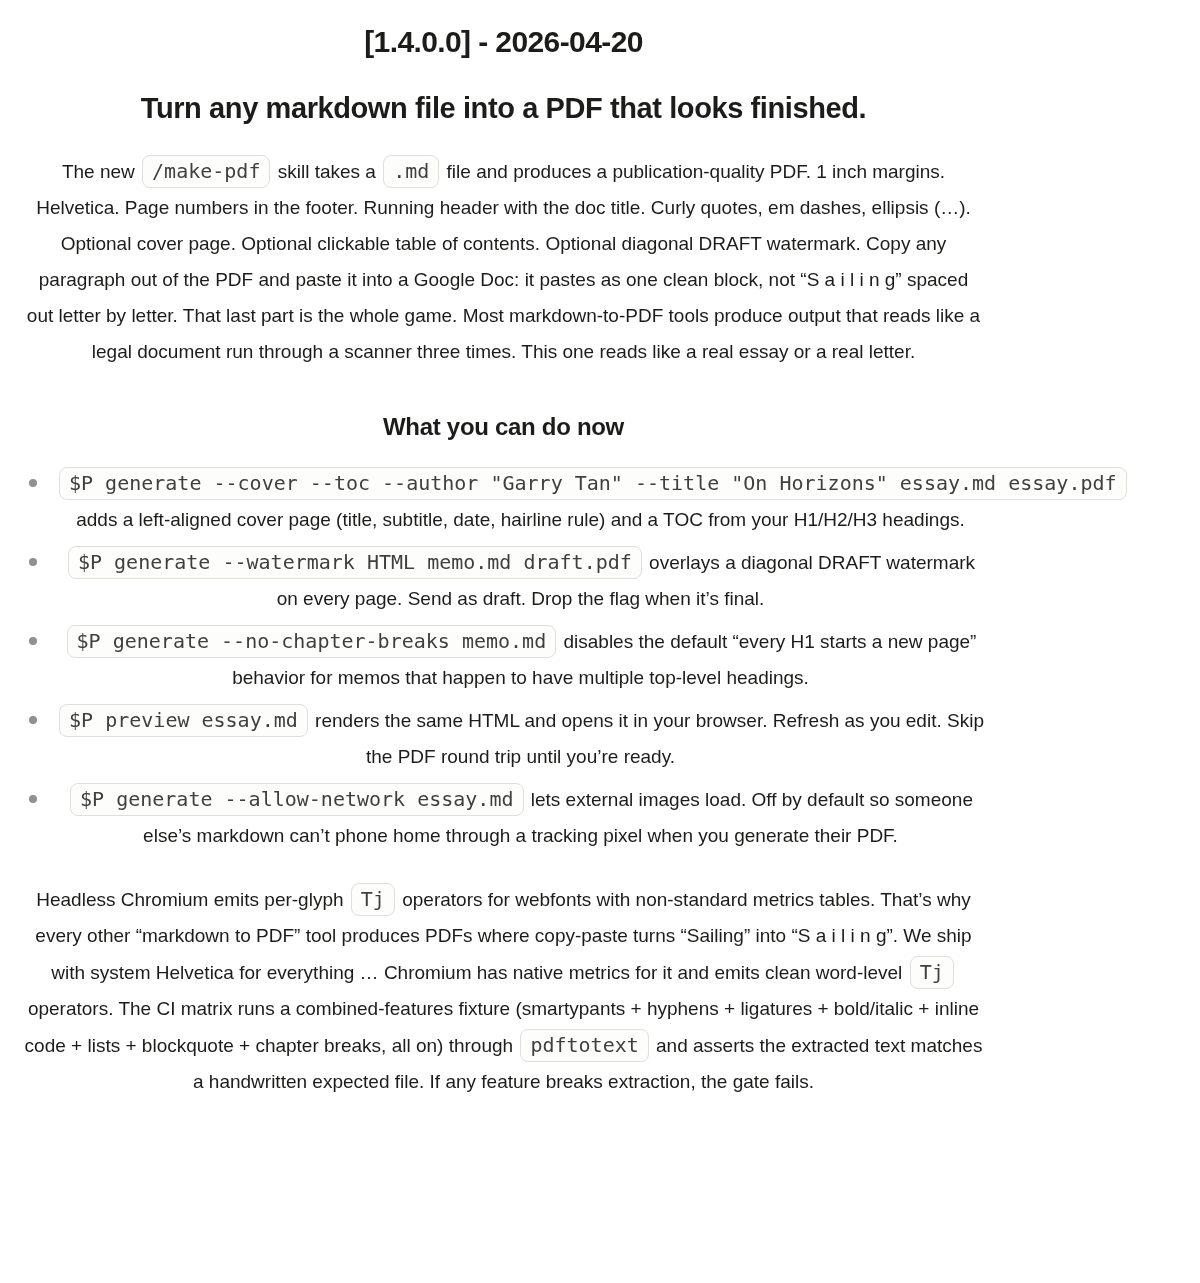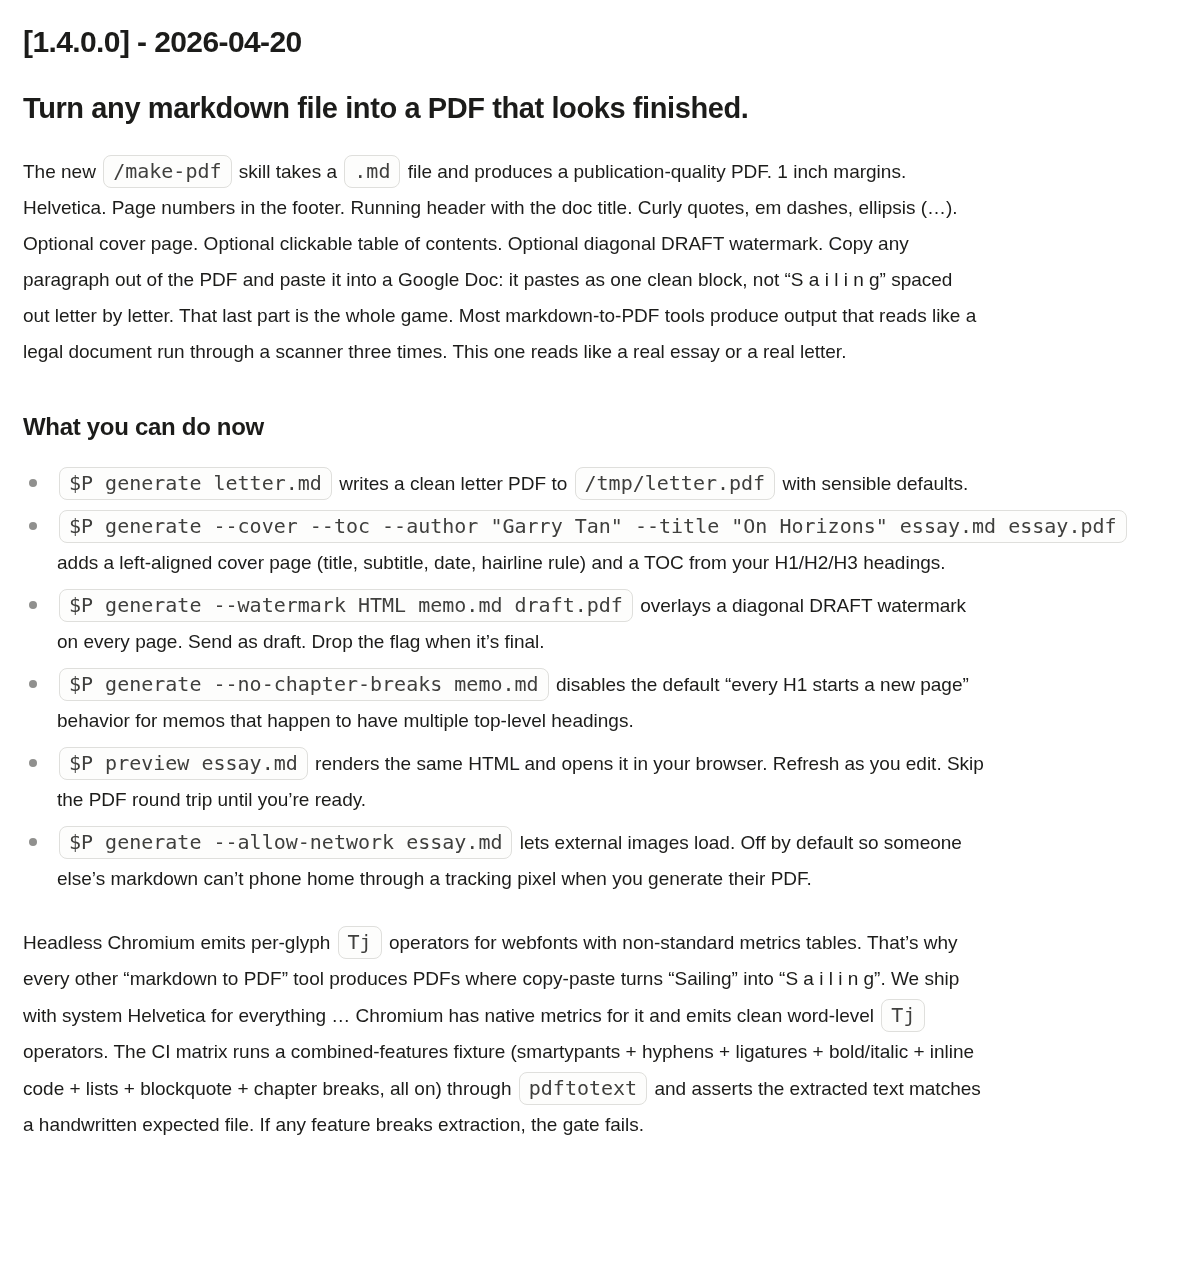--- a/index.html
+++ b/index.html
@@ -14,20 +14,21 @@
   html,body{margin:0;padding:0;}
   body{
     background:var(--bg);
     color:var(--text);
     font-family:"Liberation Sans", sans-serif;
     width:1200px;
   }
   .doc{
     width:1008px;
     padding:24px 24px 36px 23px;
+    text-align:center;
   }
   .h-version{
     font-size:30px;
     line-height:36px;
     font-weight:700;
     letter-spacing:-0.6px;
     margin:0;
   }
   .h-headline{
     font-size:29px;
@@ -90,21 +91,20 @@
 <main class="doc">
   <h1 class="h-version">[1.4.0.0] - 2026-04-20</h1>
 
   <h2 class="h-headline">Turn any markdown file into a PDF that looks finished.</h2>
 
   <p class="para">The new <code class="chip">/make-pdf</code> skill takes a <code class="chip">.md</code> file and produces a publication-quality PDF. 1 inch margins. Helvetica. Page numbers in the footer. Running header with the doc title. Curly quotes, em dashes, ellipsis (…). Optional cover page. Optional clickable table of contents. Optional diagonal DRAFT watermark. Copy any paragraph out of the PDF and paste it into a Google Doc: it pastes as one clean block, not “S a i l i n g” spaced out letter by letter. That last part is the whole game. Most markdown-to-PDF tools produce output that reads like a legal document run through a scanner three times. This one reads like a real essay or a real letter.</p>
 
   <h3 class="h-section">What you can do now</h3>
 
   <ul class="features">
-      <li><code class="chip">$P generate letter.md</code> writes a clean letter PDF to <code class="chip">/tmp/letter.pdf</code> with sensible defaults.</li>
       <li><code class="chip">$P generate --cover --toc --author "Garry Tan" --title "On Horizons" essay.md essay.pdf</code> adds a left-aligned cover page (title, subtitle, date, hairline rule) and a TOC from your H1/H2/H3 headings.</li>
       <li><code class="chip">$P generate --watermark HTML memo.md draft.pdf</code> overlays a diagonal DRAFT watermark on every page. Send as draft. Drop the flag when it’s final.</li>
       <li><code class="chip">$P generate --no-chapter-breaks memo.md</code> disables the default “every H1 starts a new page” behavior for memos that happen to have multiple top-level headings.</li>
       <li><code class="chip">$P preview essay.md</code> renders the same HTML and opens it in your browser. Refresh as you edit. Skip the PDF round trip until you’re ready.</li>
       <li><code class="chip">$P generate --allow-network essay.md</code> lets external images load. Off by default so someone else’s markdown can’t phone home through a tracking pixel when you generate their PDF.</li>
     </ul>
 
 
   <p class="para para2">Headless Chromium emits per-glyph <code class="chip">Tj</code> operators for webfonts with non-standard metrics tables. That’s why every other “markdown to PDF” tool produces PDFs where copy-paste turns “Sailing” into “S a i l i n g”. We ship with system Helvetica for everything … Chromium has native metrics for it and emits clean word-level <code class="chip">Tj</code> operators. The CI matrix runs a combined-features fixture (smartypants + hyphens + ligatures + bold/italic + inline code + lists + blockquote + chapter breaks, all on) through <code class="chip">pdftotext</code> and asserts the extracted text matches a handwritten expected file. If any feature breaks extraction, the gate fails.</p>
 </main>

